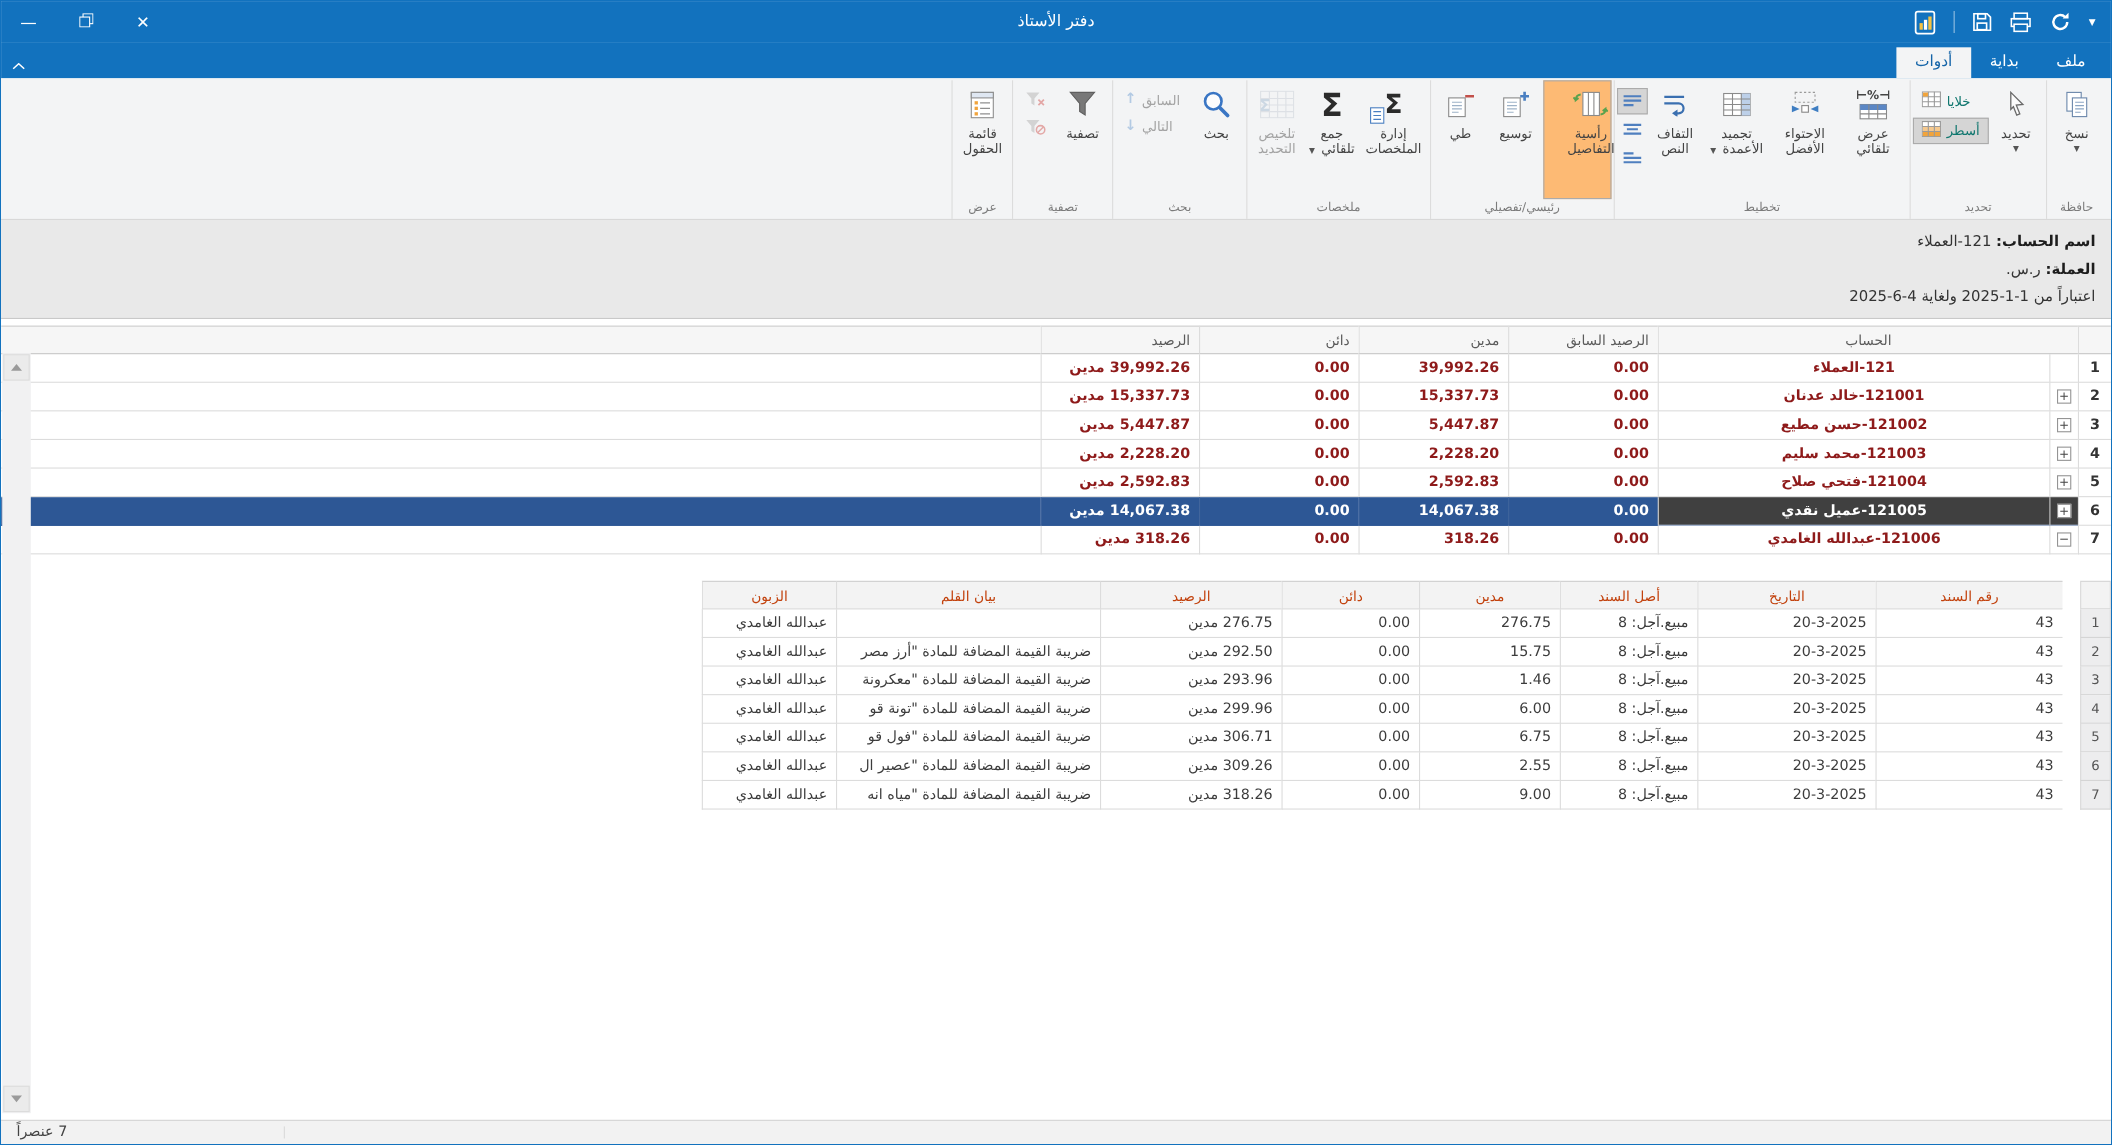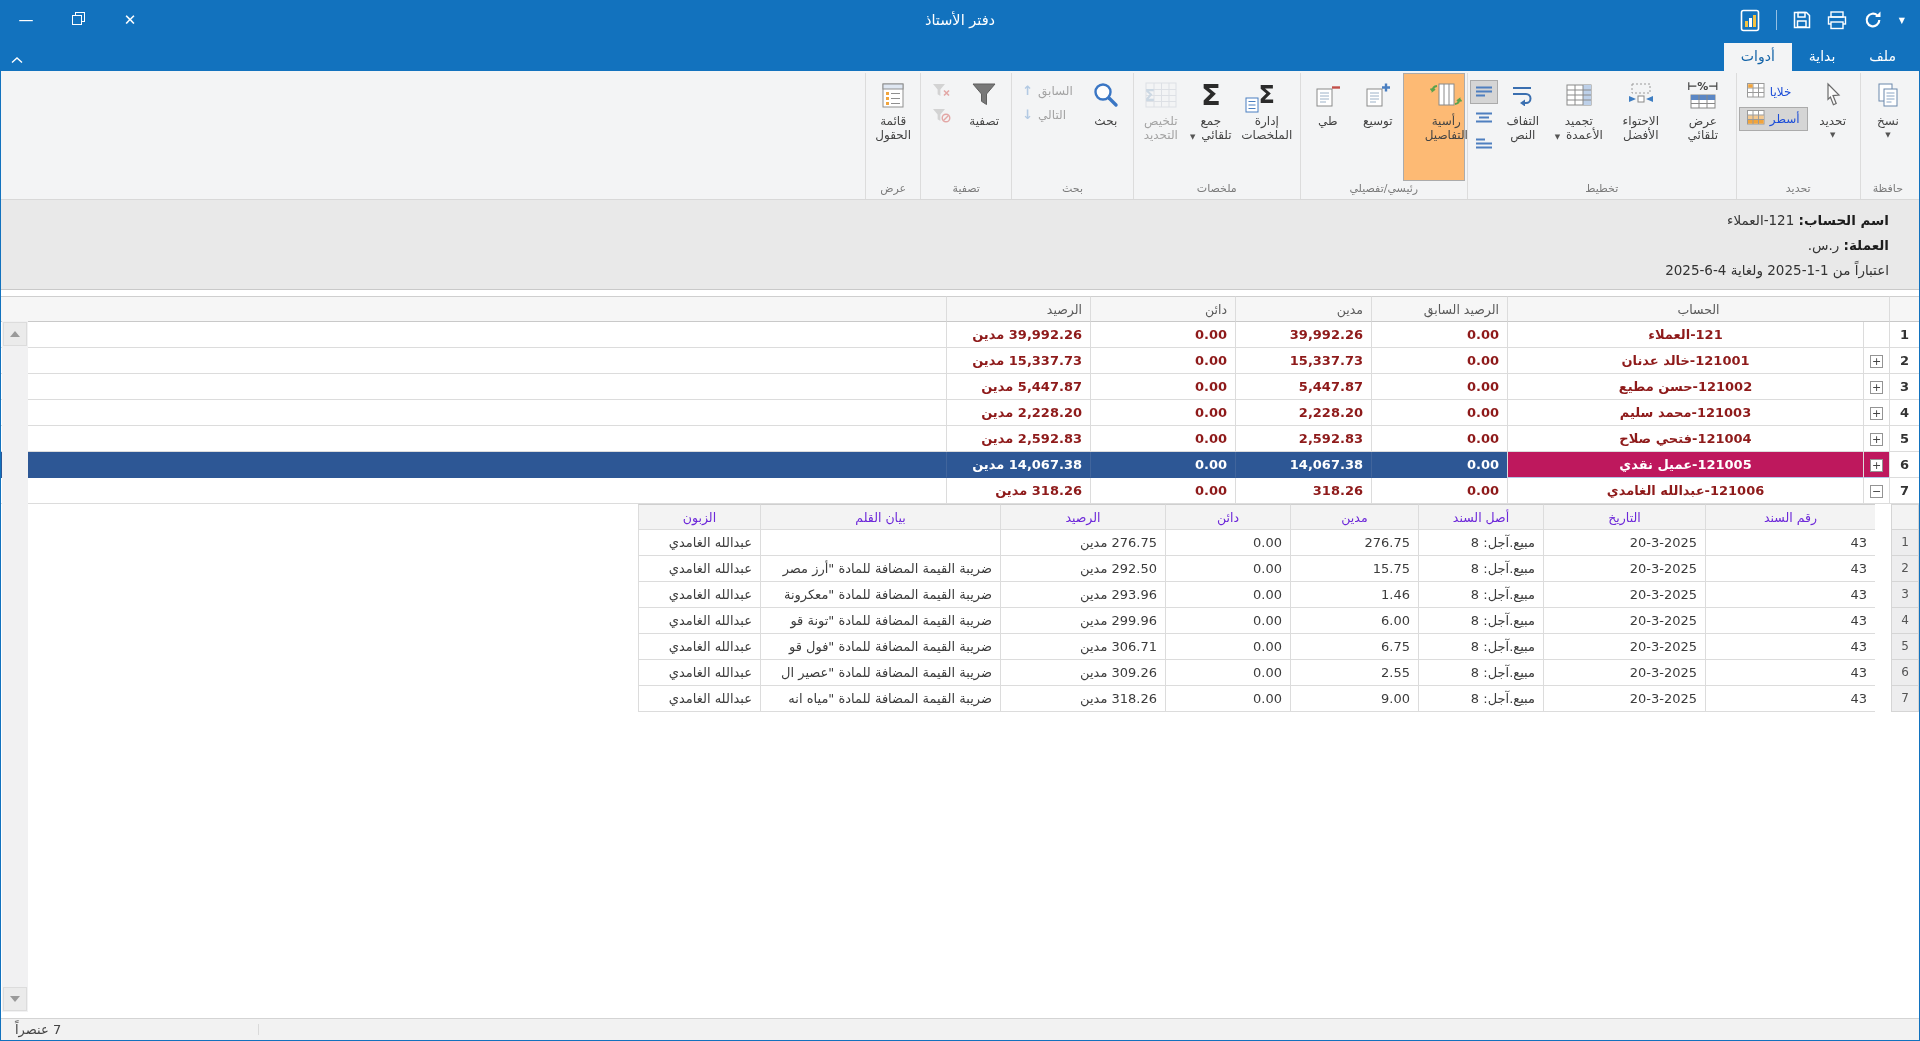--- a/index.html
+++ b/index.html
@@ -35,38 +35,38 @@
           width:62px; padding:5px 2px 2px; background:transparent; border:1px solid transparent; font-family:inherit; }
   .rbtn.narrow { width:50px; }
   .rbtn.pressed { background:#fdba74; border-color:#ababab;padding-left:27px; }
   .ricon { height:32px; display:flex; align-items:center; justify-content:center; }
   .rlabel { font-size:12px; line-height:14px; color:#444; text-align:center; white-space:normal; }
   .rcaret { font-size:7px; color:#555; }
   .rcaret.inline { margin-right:2px; }
   .rbtn.disabled .rlabel { color:#a3a3a3; }
   .rbtn.disabled .ricon { opacity:.45; }
   .small-col { display:flex; flex-direction:column; justify-content:flex-start; gap:3px; padding-top:7px; }
-  .rsmall { direction:ltr; display:flex; align-items:center; gap:5px; padding:2px 7px; font-size:12px; color:#1d4ed8;
+  .rsmall { direction:ltr; display:flex; align-items:center; gap:5px; padding:2px 7px; font-size:12px; color:#0f766e;
             background:transparent; border:1px solid transparent; font-family:inherit; }
   .rsmall.pressed { background:#d5d5d5; border-color:#ababab; }
   .rsmall.disabled { color:#a3a3a3; }
   .rsmall.disabled svg, .rsmall.disabled .bluearrow { opacity:.55; }
   .bluearrow { color:#7fa8d6; font-size:13px; font-weight:bold; }
   .align-col { display:flex; flex-direction:column; gap:2px; padding-top:7px; }
   .alignbtn { width:28px; height:24px; display:flex; align-items:center; justify-content:center;
               background:transparent; border:1px solid transparent; }
   .alignbtn.pressed { background:#d5d5d5; border-color:#ababab; }
   .fitmarks { font-size:11px; font-weight:bold; color:#444; line-height:11px; }
   .sigma-big { font-size:29px; font-weight:bold; color:#2b2b2b; line-height:30px; }
   .sigma-mid { font-size:24px; font-weight:bold; color:#2b2b2b; line-height:26px; position:relative; }
   .sigma-badge { position:absolute; left:-14px; bottom:-2px; }
   .iconstack { position:relative; }
 
   
-  .infopanel { height:90px; background:#e9e9e9; border-bottom:1px solid #c9c9c9; padding:8px 30px 0; }
+  .infopanel { height:90px; background:#e9e9e9; border-bottom:1px solid #c9c9c9; padding:8px 14px 0; }
   .inforow { font-size:13.5px; color:#333; line-height:25px; text-align:right; }
   .inforow b { color:#1d1d1d; }
 
   
   .gridarea { flex:1; background:#fff; position:relative; overflow:hidden; }
   .gridscroll { padding-top:6px; }
   .trow { display:flex; }
   .cell { height:26px; line-height:25px; padding:0 8px; border-left:1px solid #dcdcdc; border-bottom:1px solid #dcdcdc;
           overflow:hidden; white-space:nowrap; font-size:13px; color:#3c3c3c; }
   .hcell { background:#f6f6f6; color:#5a5a5a; text-align:center; border-top:1px solid #cfcfcf;
@@ -78,36 +78,36 @@
   .mc-prev{width:136px; text-align:right;}
   .mc-debit{width:136px; text-align:right;}
   .mc-credit{width:145px; text-align:right;}
   .mc-bal{width:144px; text-align:right;}
   .mc-fill{flex:1; border-left:none;}
   .m-val { color:#8e1a1a; font-weight:bold; }
   .expbox { display:inline-block; width:13px; height:13px; border:1px solid #949494; background:#fff;
             line-height:11px; font-size:11px; color:#444; text-align:center; vertical-align:middle; }
   .expbox:empty { visibility:hidden; }
   .trow.selected .sdark { background:#2d5795; color:#fff; border-bottom-color:#2d5795; border-left-color:#41659c; }
-  .trow.selected .slight { background:#be185d; color:#fff; border-bottom-color:#b1c5e6; }
+  .trow.selected .slight { background:#404040; color:#fff; border-bottom-color:#b1c5e6; }
   .trow.selected .slight .expbox { background:#fff; color:#444; }
 
   .dc-num{width:28px; background:#ededee; border:1px solid #d5d5d5; border-top:none; text-align:center;
           padding:0; color:#555; font-size:12px;}
   .dc-gap{width:15px; border:none; background:#fff;}
   .dc-vno{width:170px; text-align:right;}
   .dc-date{width:162px; text-align:right;}
   .dc-orig{width:125px; text-align:right;}
   .dc-debit{width:128px; text-align:right;}
   .dc-credit{width:125px; text-align:right;}
   .dc-bal{width:165px; text-align:right;}
   .dc-desc{width:240px; text-align:right;}
   .dc-cust{width:122px; text-align:right;}
   .dc-fill{flex:1; border:none;}
-  .dhead .cell { background:#f3f3f3; color:#6d28d9; text-align:center; border-top:1px solid #cfcfcf; font-size:12.5px; }
+  .dhead .cell { background:#f3f3f3; color:#c2410c; text-align:center; border-top:1px solid #cfcfcf; font-size:12.5px;margin-top:24px; }
   .dhead .dc-num { border-top:1px solid #d5d5d5; }
   .dhead .dc-gap, .dhead .dc-fill { background:#fff; border:none; }
 
   
   .vscroll { position:absolute; left:1px; top:31px; bottom:6px; width:26px; background:#f1f1f2; z-index:5; }
   .scrollbtn { position:absolute; left:1px; width:24px; height:24px; background:#ebebeb; border:1px solid #dcdcdc;
                display:flex; align-items:center; justify-content:center; }
   .scrollbtn.up { top:1px; }
   .scrollbtn.down { bottom:1px; }
   .tri-up { width:0; height:0; border-left:5px solid transparent; border-right:5px solid transparent;

